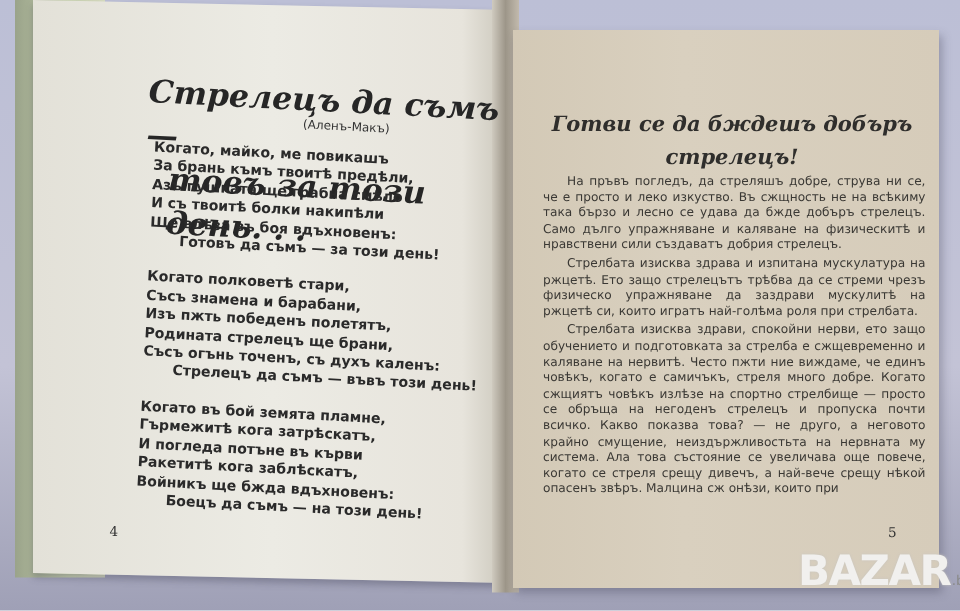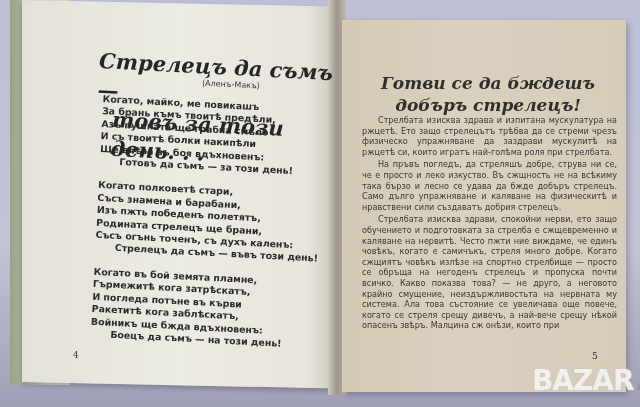--- a/index.html
+++ b/index.html
@@ -25,21 +25,21 @@
   .author{position:absolute;left:202px;top:80px;font-family:"DejaVu Sans",sans-serif;
     font-size:8px;color:#333;transform:rotate(3deg);}
   .poem{position:absolute;left:103px;top:93px;width:240px;
     font-family:"DejaVu Sans",sans-serif;font-weight:bold;font-size:9.4px;
     line-height:12.4px;color:#2a2a2a;transform:rotate(3deg);transform-origin:left top;}
   .stanza{margin-bottom:12px;}
   .stanza .ln{display:block;white-space:nowrap;}
   .stanza .ref{padding-left:20px;}
   .pnum-l{position:absolute;left:73px;top:350px;font-size:9px;color:#333;}
   .title-r{position:absolute;left:358px;top:72px;width:260px;text-align:center;
-    font-style:italic;font-weight:bold;font-size:17px;line-height:22px;color:#2f2e2c;}
+    font-style:italic;font-weight:bold;font-size:14px;line-height:22px;color:#2f2e2c;}
   .body-r{position:absolute;left:362px;top:115px;width:255px;
     font-family:"DejaVu Sans",sans-serif;font-size:8.1px;line-height:10.6px;color:#3a3834;
     text-align:justify;}
   .body-r p{margin:0 0 2px 0;text-indent:16px;}
   .pnum-r{position:absolute;left:592px;top:351px;font-size:9px;color:#333;}
   .watermark{position:absolute;left:532px;top:364px;font-family:"DejaVu Sans",sans-serif;
     font-weight:bold;font-size:28px;letter-spacing:-1px;color:#f1f0ee;
     text-shadow:0 0 2px #c9c6c0;}
   .watermark small{font-size:9px;color:#8a8a8a;font-weight:normal;letter-spacing:0;text-shadow:none;margin-left:1px;}
 </style>
@@ -80,19 +80,19 @@
     <span class="ln">И погледа потъне въ кърви</span>
     <span class="ln">Ракетитѣ кога заблѣскатъ,</span>
     <span class="ln">Войникъ ще бжда вдъхновенъ:</span>
     <span class="ln ref">Боецъ да съмъ — на този день!</span>
   </div>
 </div>
 <div class="pnum-l">4</div>
 
 <div class="title-r">Готви се да бждешъ добъръ стрелецъ!</div>
 <div class="body-r">
+  <p>На пръвъ погледъ, да стреляшъ добре, струва ни се, че е просто и леко изкуство. Въ сжщность не на всѣкиму така бързо и лесно се удава да бжде добъръ стрелецъ. Само дълго упражняване и каляване на физическитѣ и нравствени сили създаватъ добрия стрелецъ.</p>
   <p>Стрелбата изисква здрава и изпитана мускулатура на ржцетѣ. Ето защо стрелецътъ трѣбва да се стреми чрезъ физическо упражняване да заздрави мускулитѣ на ржцетѣ си, които игратъ най-голѣма роля при стрелбата.</p>
-  <p>На пръвъ погледъ, да стреляшъ добре, струва ни се, че е просто и леко изкуство. Въ сжщность не на всѣкиму така бързо и лесно се удава да бжде добъръ стрелецъ. Само дълго упражняване и каляване на физическитѣ и нравствени сили създаватъ добрия стрелецъ.</p>
   <p>Стрелбата изисква здрави, спокойни нерви, ето защо обучението и подготовката за стрелба е сжщевременно и каляване на нервитѣ. Често пжти ние виждаме, че единъ човѣкъ, когато е самичъкъ, стреля много добре. Когато сжщиятъ човѣкъ излѣзе на спортно стрелбище — просто се обръща на негоденъ стрелецъ и пропуска почти всичко. Какво показва това? — не друго, а неговото крайно смущение, неиздържливостьта на нервната му система. Ала това състояние се увеличава още повече, когато се стреля срещу дивечъ, а най-вече срещу нѣкой опасенъ звѣръ. Малцина сж онѣзи, които при</p>
 </div>
 <div class="pnum-r">5</div>
 
 <div class="watermark"><span>BAZAR</span><small>.bg</small></div>
 
 </body></html>

